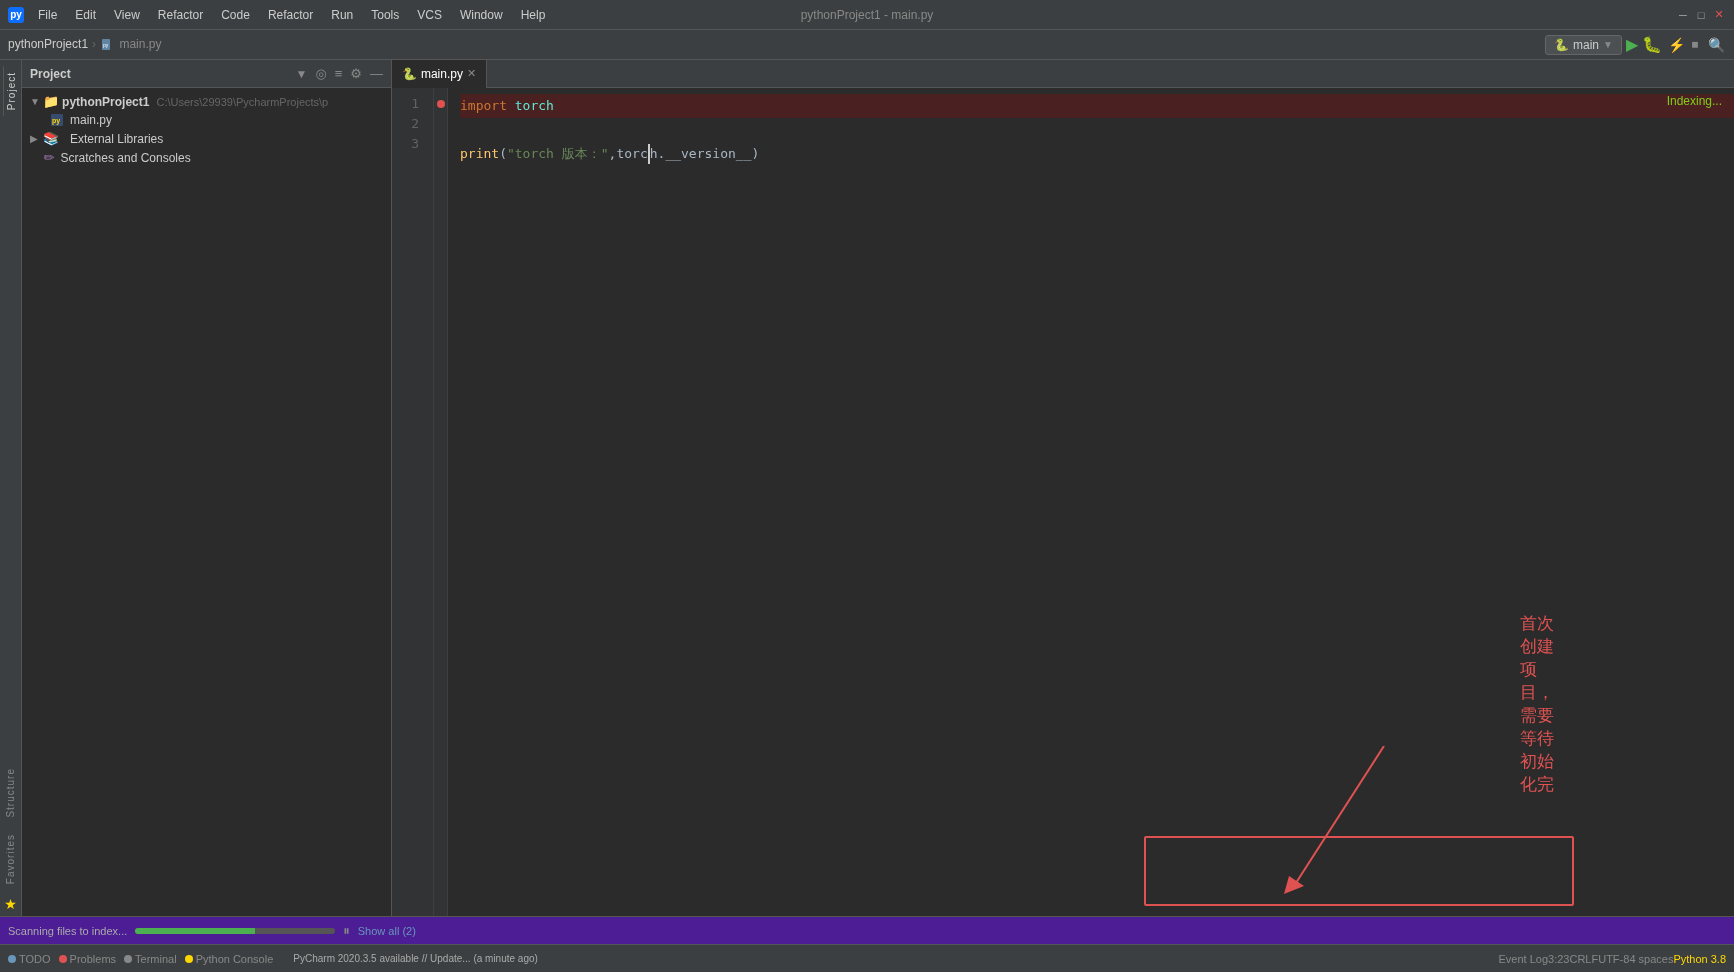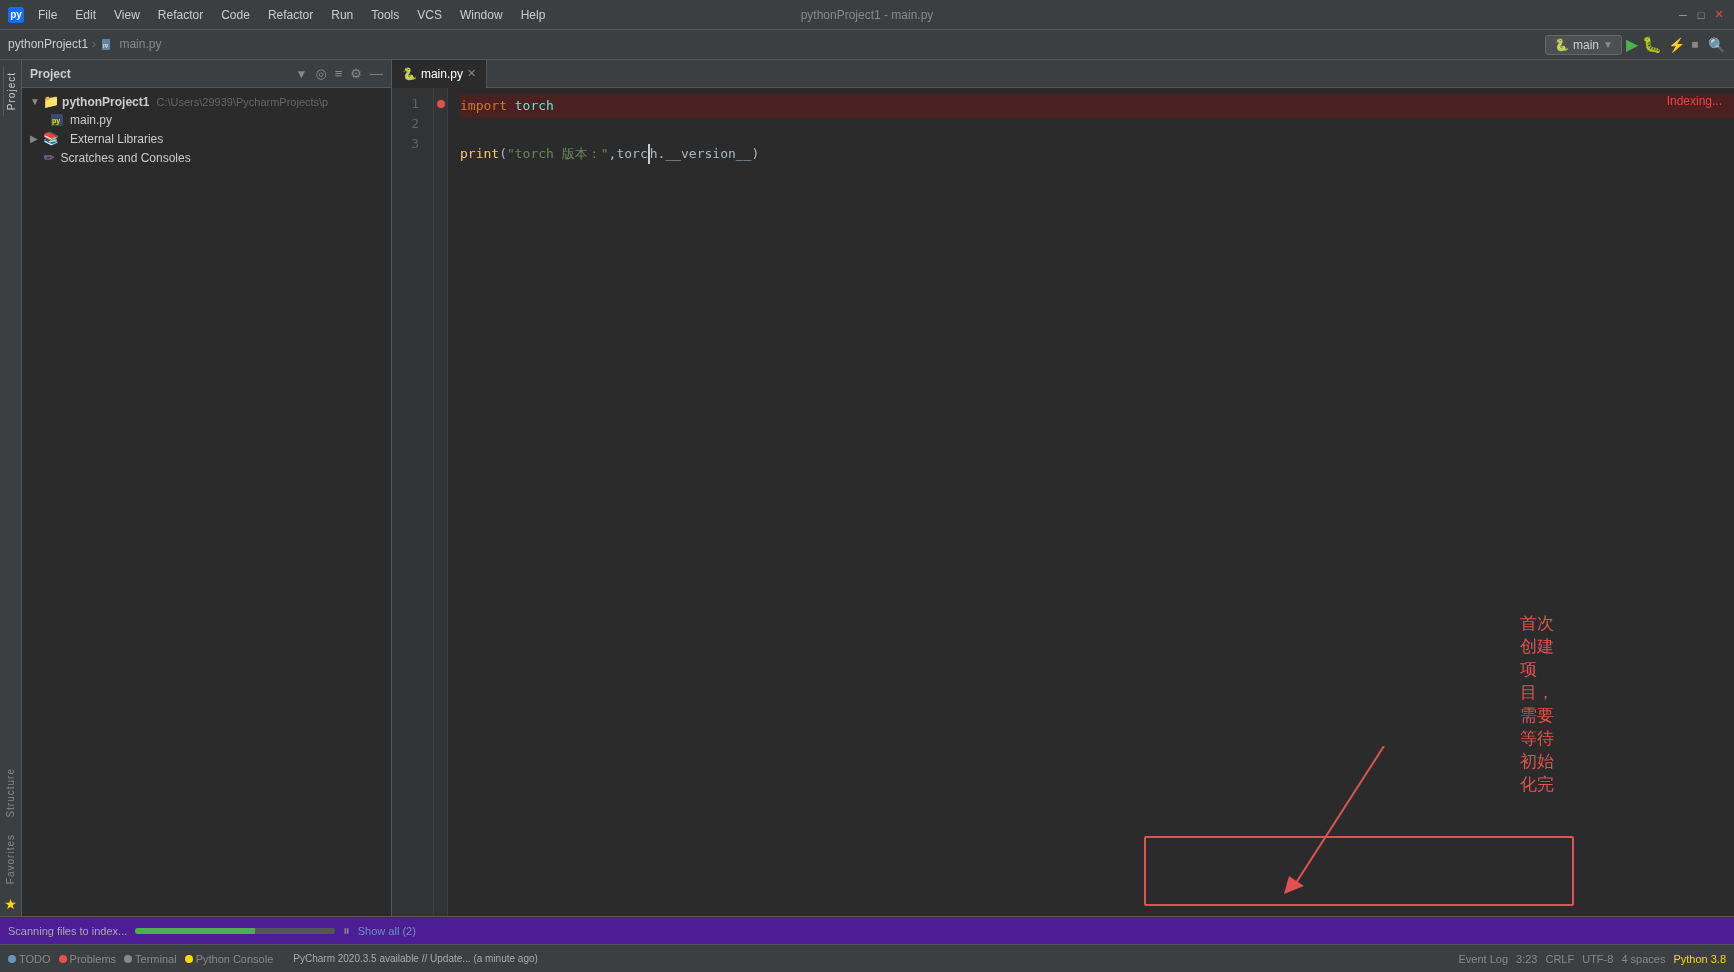--- a/index.html
+++ b/index.html
@@ -210,40 +210,40 @@
     }
     .kw { color: #cc7832; }
     .fn { color: #ffc66d; }
     .str { color: #6a8759; }
     @keyframes blink { 50% { border-color: transparent; } }
 
     .indexing-status {
       position: absolute;
       top: 6px;
       right: 12px;
-      color: #ef4444;
+      color: #84cc16;
       font-size: 12px;
       margin-left: 21px;
     }
 
     
     .status-bar {
       height: 28px;
       background: #3c3f41;
       display: flex;
       align-items: center;
       padding: 0 8px;
       border-top: 1px solid #555;
       font-size: 11px;
       color: #888;
       gap: 8px;
     }
     .status-left { display: flex; align-items: center; gap: 8px; flex: 1; }
     .status-item { display: flex; align-items: center; gap: 3px; cursor: pointer; }
-    .status-right { display: flex; align-items: flex-end; gap: 8px; }
+    .status-right { display: flex; align-items: flex-end; }
     .status-circle { width: 8px; height: 8px; border-radius: 50%; }
     .status-circle.todo { background: #6897bb; }
     .status-circle.problems { background: #e05252; }
     .status-circle.terminal { background: #888; }
     .status-circle.python { background: #ffd700; }
 
     
     .bottom-progress-bar {
       height: 28px;
       background: #4c1d95;

